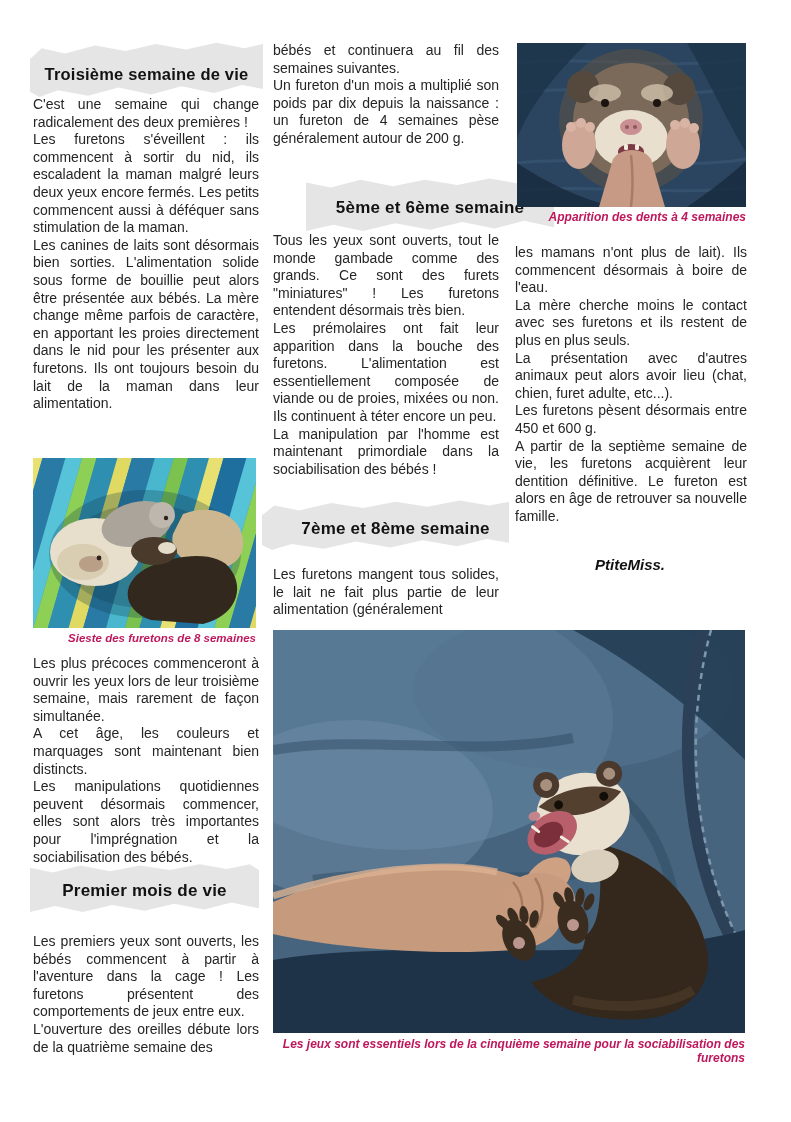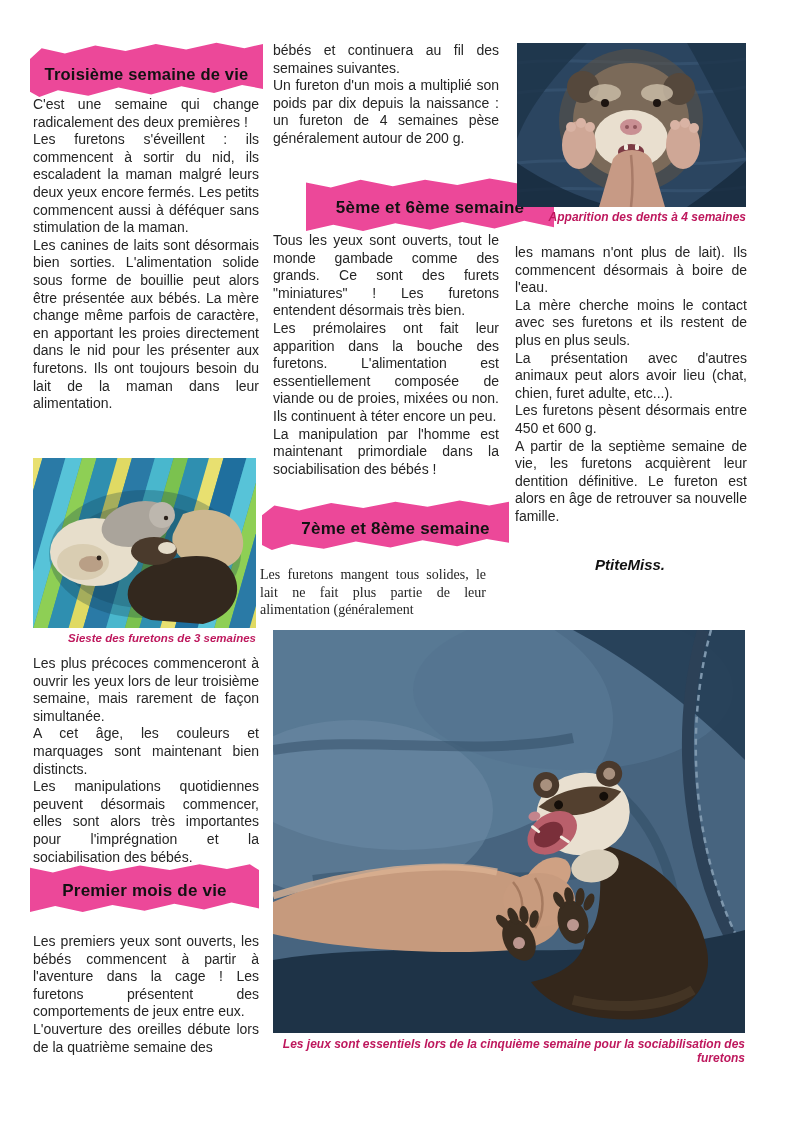--- a/index.html
+++ b/index.html
@@ -1,21 +1,21 @@
 <!DOCTYPE html>
 <html lang="fr"><head>
 <meta charset="utf-8">
 <style>
   html,body{margin:0;padding:0;background:#ffffff;}
   .page{
     position:relative;width:791px;height:1122px;margin:0 auto;background:#ffffff;
     font-family:"Liberation Sans", sans-serif;color:#232323;overflow:hidden;
   }
   .banner{
-    position:absolute;background:#ec4899;display:flex;align-items:center;justify-content:center;
+    position:absolute;background:#e5e5e5;display:flex;align-items:center;justify-content:center;
   }
   .banner .btxt{
     font-weight:bold;color:#121212;letter-spacing:.2px;white-space:nowrap;
   }
   .tornA{clip-path:polygon(0% 28%,5% 12%,15% 20%,28% 8%,41% 16%,54% 6%,67% 14%,80% 4%,92% 12%,100% 6%,100% 72%,91% 66%,79% 78%,65% 68%,52% 80%,38% 70%,25% 82%,12% 74%,4% 84%,0% 76%);}
   .tornB{clip-path:polygon(0% 10%,10% 18%,22% 6%,35% 16%,48% 6%,61% 14%,74% 4%,86% 12%,96% 4%,100% 14%,100% 80%,88% 70%,76% 82%,63% 72%,50% 84%,36% 74%,23% 86%,11% 76%,0% 86%);}
   .body-txt{
     position:absolute;font-size:14px;line-height:17.6px;text-align:justify;
     white-space:pre-line;color:#252525;
   }
@@ -76,21 +76,21 @@
       <ellipse cx="50" cy="104" rx="26" ry="18" fill="#d9cdb2"></ellipse>
       <ellipse cx="58" cy="106" rx="12" ry="8" fill="#b99f86"></ellipse>
       <circle cx="66" cy="100" r="2.4" fill="#2b211a"></circle>
       <ellipse cx="104" cy="66" rx="36" ry="22" fill="#aaa49b" transform="rotate(-14 104 66)"></ellipse>
       <circle cx="129" cy="57" r="13" fill="#bdb7ae"></circle>
       <circle cx="133" cy="60" r="2.2" fill="#2b211a"></circle>
       <ellipse cx="121" cy="93" rx="23" ry="14" fill="#4a3a2c"></ellipse>
       <ellipse cx="134" cy="90" rx="9" ry="6" fill="#e4dbc8"></ellipse>
     </svg>
   </figure>
-  <div class="caption" style="left:33px;top:631px;width:223px;">Sieste des furetons de 3 semaines</div>
+  <div class="caption" style="left:33px;top:631px;width:223px;">Sieste des furetons de 8 semaines</div>
 
   <div class="body-txt" style="left:33px;top:655px;width:226px;">Les plus précoces commenceront à ouvrir les yeux lors de leur troisième semaine, mais rarement de façon simultanée.
 A cet âge, les couleurs et marquages sont maintenant bien distincts.
 Les manipulations quotidiennes peuvent désormais commencer, elles sont alors très importantes pour l'imprégnation et la sociabilisation des bébés.</div>
 
   <div class="banner tornB" style="left:30px;top:862px;width:229px;height:58px;">
     <span class="btxt" style="font-size:17px;">Premier mois de vie</span>
   </div>
 
   <div class="body-txt" style="left:33px;top:933px;width:226px;">Les premiers yeux sont ouverts, les bébés commencent à partir à l'aventure dans la cage ! Les furetons présentent des comportements de jeux entre eux.
@@ -104,21 +104,21 @@
   </div>
 
   <div class="body-txt" style="left:273px;top:232px;width:226px;">Tous les yeux sont ouverts, tout le monde gambade comme des grands. Ce sont des furets "miniatures" ! Les furetons entendent désormais très bien.
 Les prémolaires ont fait leur apparition dans la bouche des furetons. L'alimentation est essentiellement composée de viande ou de proies, mixées ou non. Ils continuent à téter encore un peu.
 La manipulation par l'homme est maintenant primordiale dans la sociabilisation des bébés !</div>
 
   <div class="banner tornA" style="left:262px;top:498px;width:247px;height:62px;">
     <span class="btxt" style="font-size:17px;margin-left:20px;">7ème et 8ème semaine</span>
   </div>
 
-  <div class="body-txt" style="left:260px;top:566px;width:226px;font-family:Liberation Serif, serif;">Les furetons mangent tous solides, le lait ne fait plus partie de leur alimentation (généralement</div>
+  <div class="body-txt" style="left:273px;top:566px;width:226px;">Les furetons mangent tous solides, le lait ne fait plus partie de leur alimentation (généralement</div>
 
   <figure class="photo" style="left:517px;top:43px;width:229px;height:164px;">
     <svg viewBox="0 0 229 164" preserveAspectRatio="none">
       <rect width="229" height="164" fill="#2b4560"></rect>
       <g stroke="#3c5a78" stroke-width="3" opacity="0.55">
         <path d="M0 20 C60 12 150 28 229 16" fill="none"></path>
         <path d="M0 50 C70 40 160 58 229 44" fill="none"></path>
         <path d="M0 120 C70 112 160 128 229 116" fill="none"></path>
         <path d="M0 148 C70 140 160 154 229 144" fill="none"></path>
       </g>

